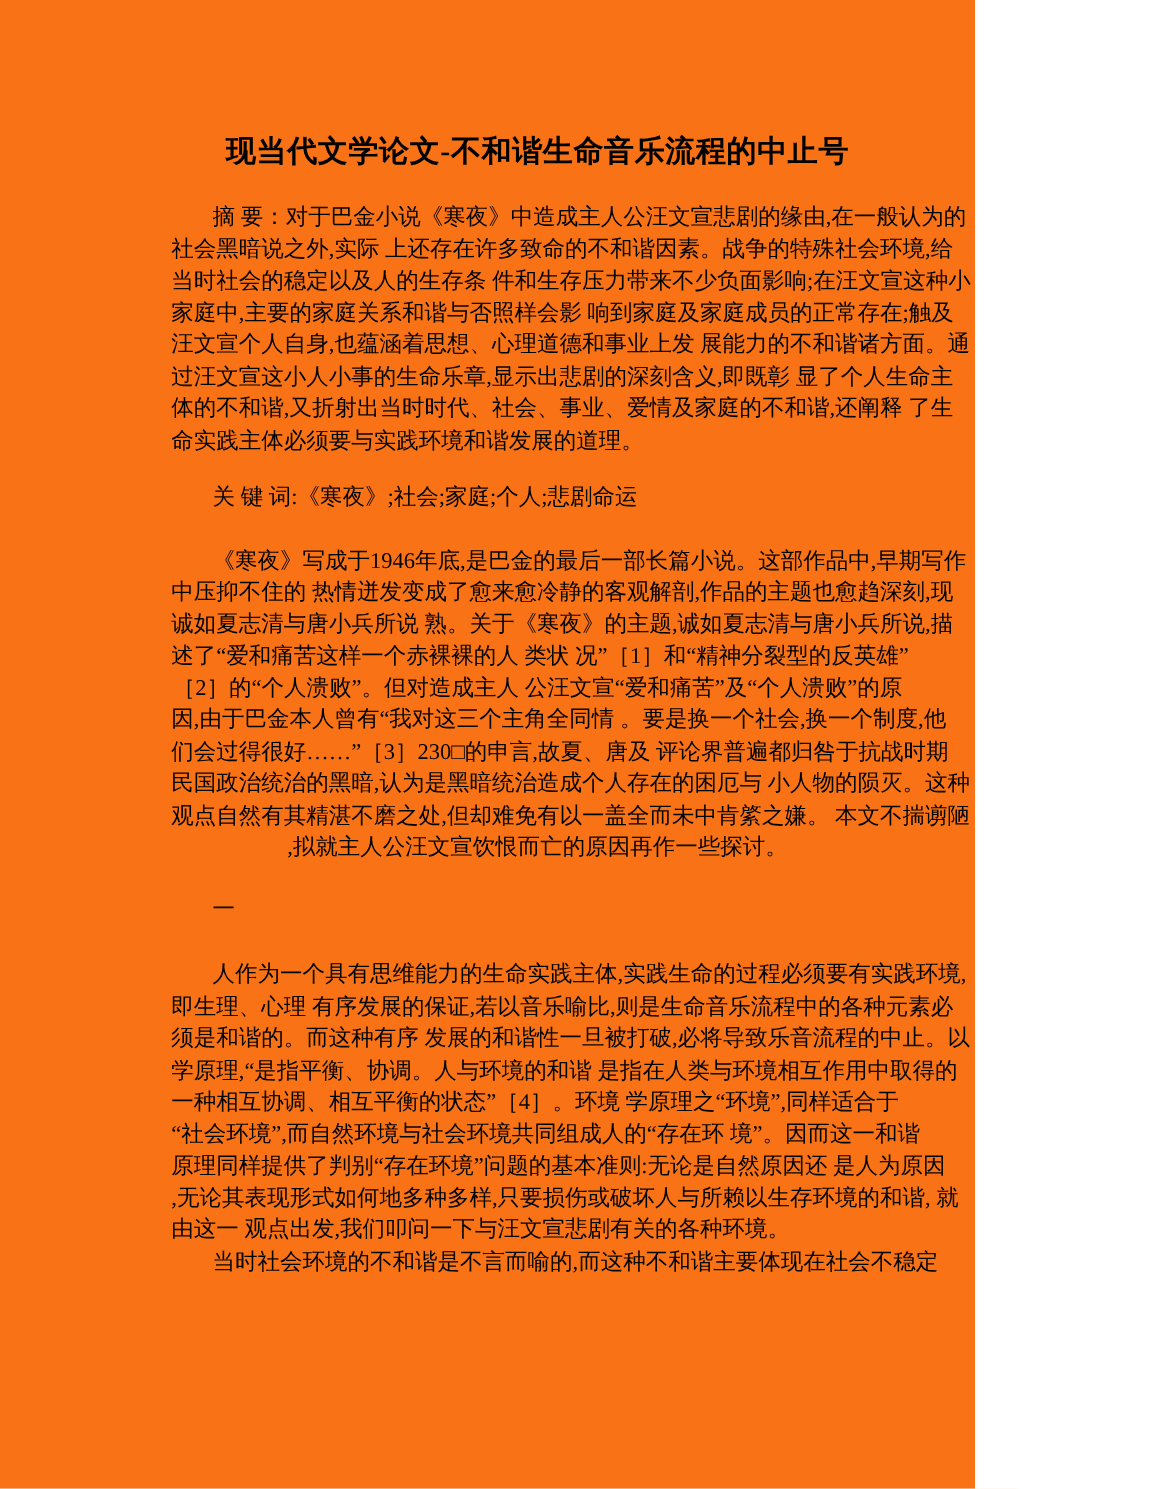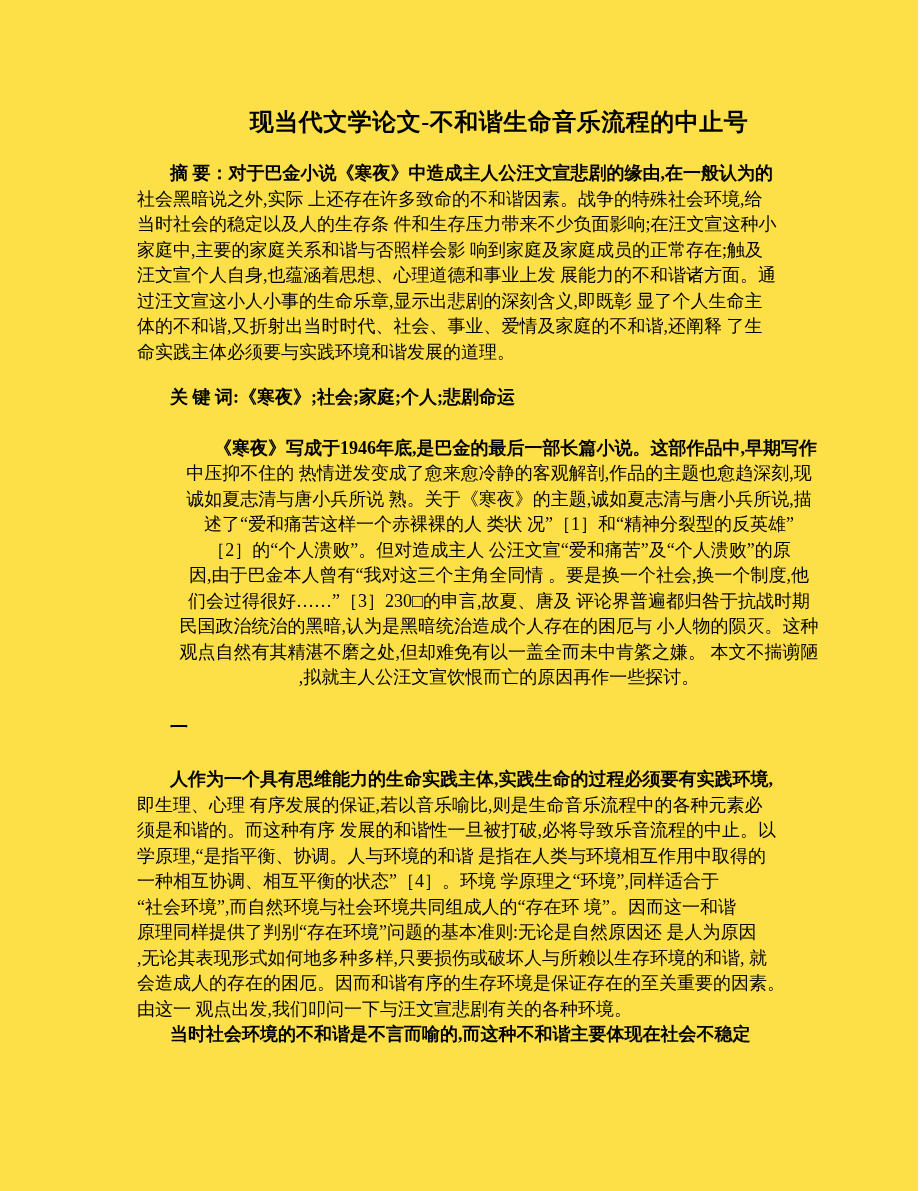--- a/index.html
+++ b/index.html
@@ -9,43 +9,43 @@
   }
   body {
     width: 920px;
     height: 1191px;
     overflow: hidden;
     font-family: "Liberation Serif", "DejaVu Serif", serif;
     color: #000000;
   }
   .page {
     box-sizing: border-box;
-    width: 918px;
+    width: 780px;
     min-height: 1191px;
     padding: 104px 57px 0 137px;
-    background: #fde047;
+    background: #f97316;
   }
   .doc-title {
     margin: 0;
     font-size: 24px;
     line-height: 36px;
     font-weight: bold;
     text-align: center;
     letter-spacing: 0.5px;
     white-space: nowrap;
   }
   .para { margin: 0; padding: 0; }
   .line {
     font-size: 18px;
     line-height: 25.5px;
     height: 25.5px;
     white-space: pre;
     overflow: visible;
   }
-  .indent-first .line:first-child { text-indent: 33px; font-weight: bold; }
+  .indent-first .line:first-child { text-indent: 33px; }
   .abstract  { margin-top: 21px; }
   .keywords  { margin-top: 20px; }
   .intro     { margin-top: 25px; text-align: center; }
   .marker    { margin-top: 24px; }
   .bodysec   { margin-top: 27px; }
   .closing   { margin-top: 0; }
 </style>
 </head>
 <body>
 
@@ -87,21 +87,20 @@
 
   <div class="para bodysec indent-first">
       <div class="line">人作为一个具有思维能力的生命实践主体,实践生命的过程必须要有实践环境,</div>
       <div class="line">即生理、心理 有序发展的保证,若以音乐喻比,则是生命音乐流程中的各种元素必</div>
       <div class="line">须是和谐的。而这种有序 发展的和谐性一旦被打破,必将导致乐音流程的中止。以</div>
       <div class="line">学原理,“是指平衡、协调。人与环境的和谐 是指在人类与环境相互作用中取得的</div>
       <div class="line">一种相互协调、相互平衡的状态”［4］。环境 学原理之“环境”,同样适合于</div>
       <div class="line">“社会环境”,而自然环境与社会环境共同组成人的“存在环 境”。因而这一和谐</div>
       <div class="line">原理同样提供了判别“存在环境”问题的基本准则:无论是自然原因还 是人为原因</div>
       <div class="line">,无论其表现形式如何地多种多样,只要损伤或破坏人与所赖以生存环境的和谐, 就</div>
-      <div class="line">会造成人的存在的困厄。因而和谐有序的生存环境是保证存在的至关重要的因素。</div>
       <div class="line">由这一 观点出发,我们叩问一下与汪文宣悲剧有关的各种环境。</div>
     </div>
 
   <div class="para closing indent-first">
       <div class="line">当时社会环境的不和谐是不言而喻的,而这种不和谐主要体现在社会不稳定</div>
     </div>
 
 </div>
 
 </body></html>

